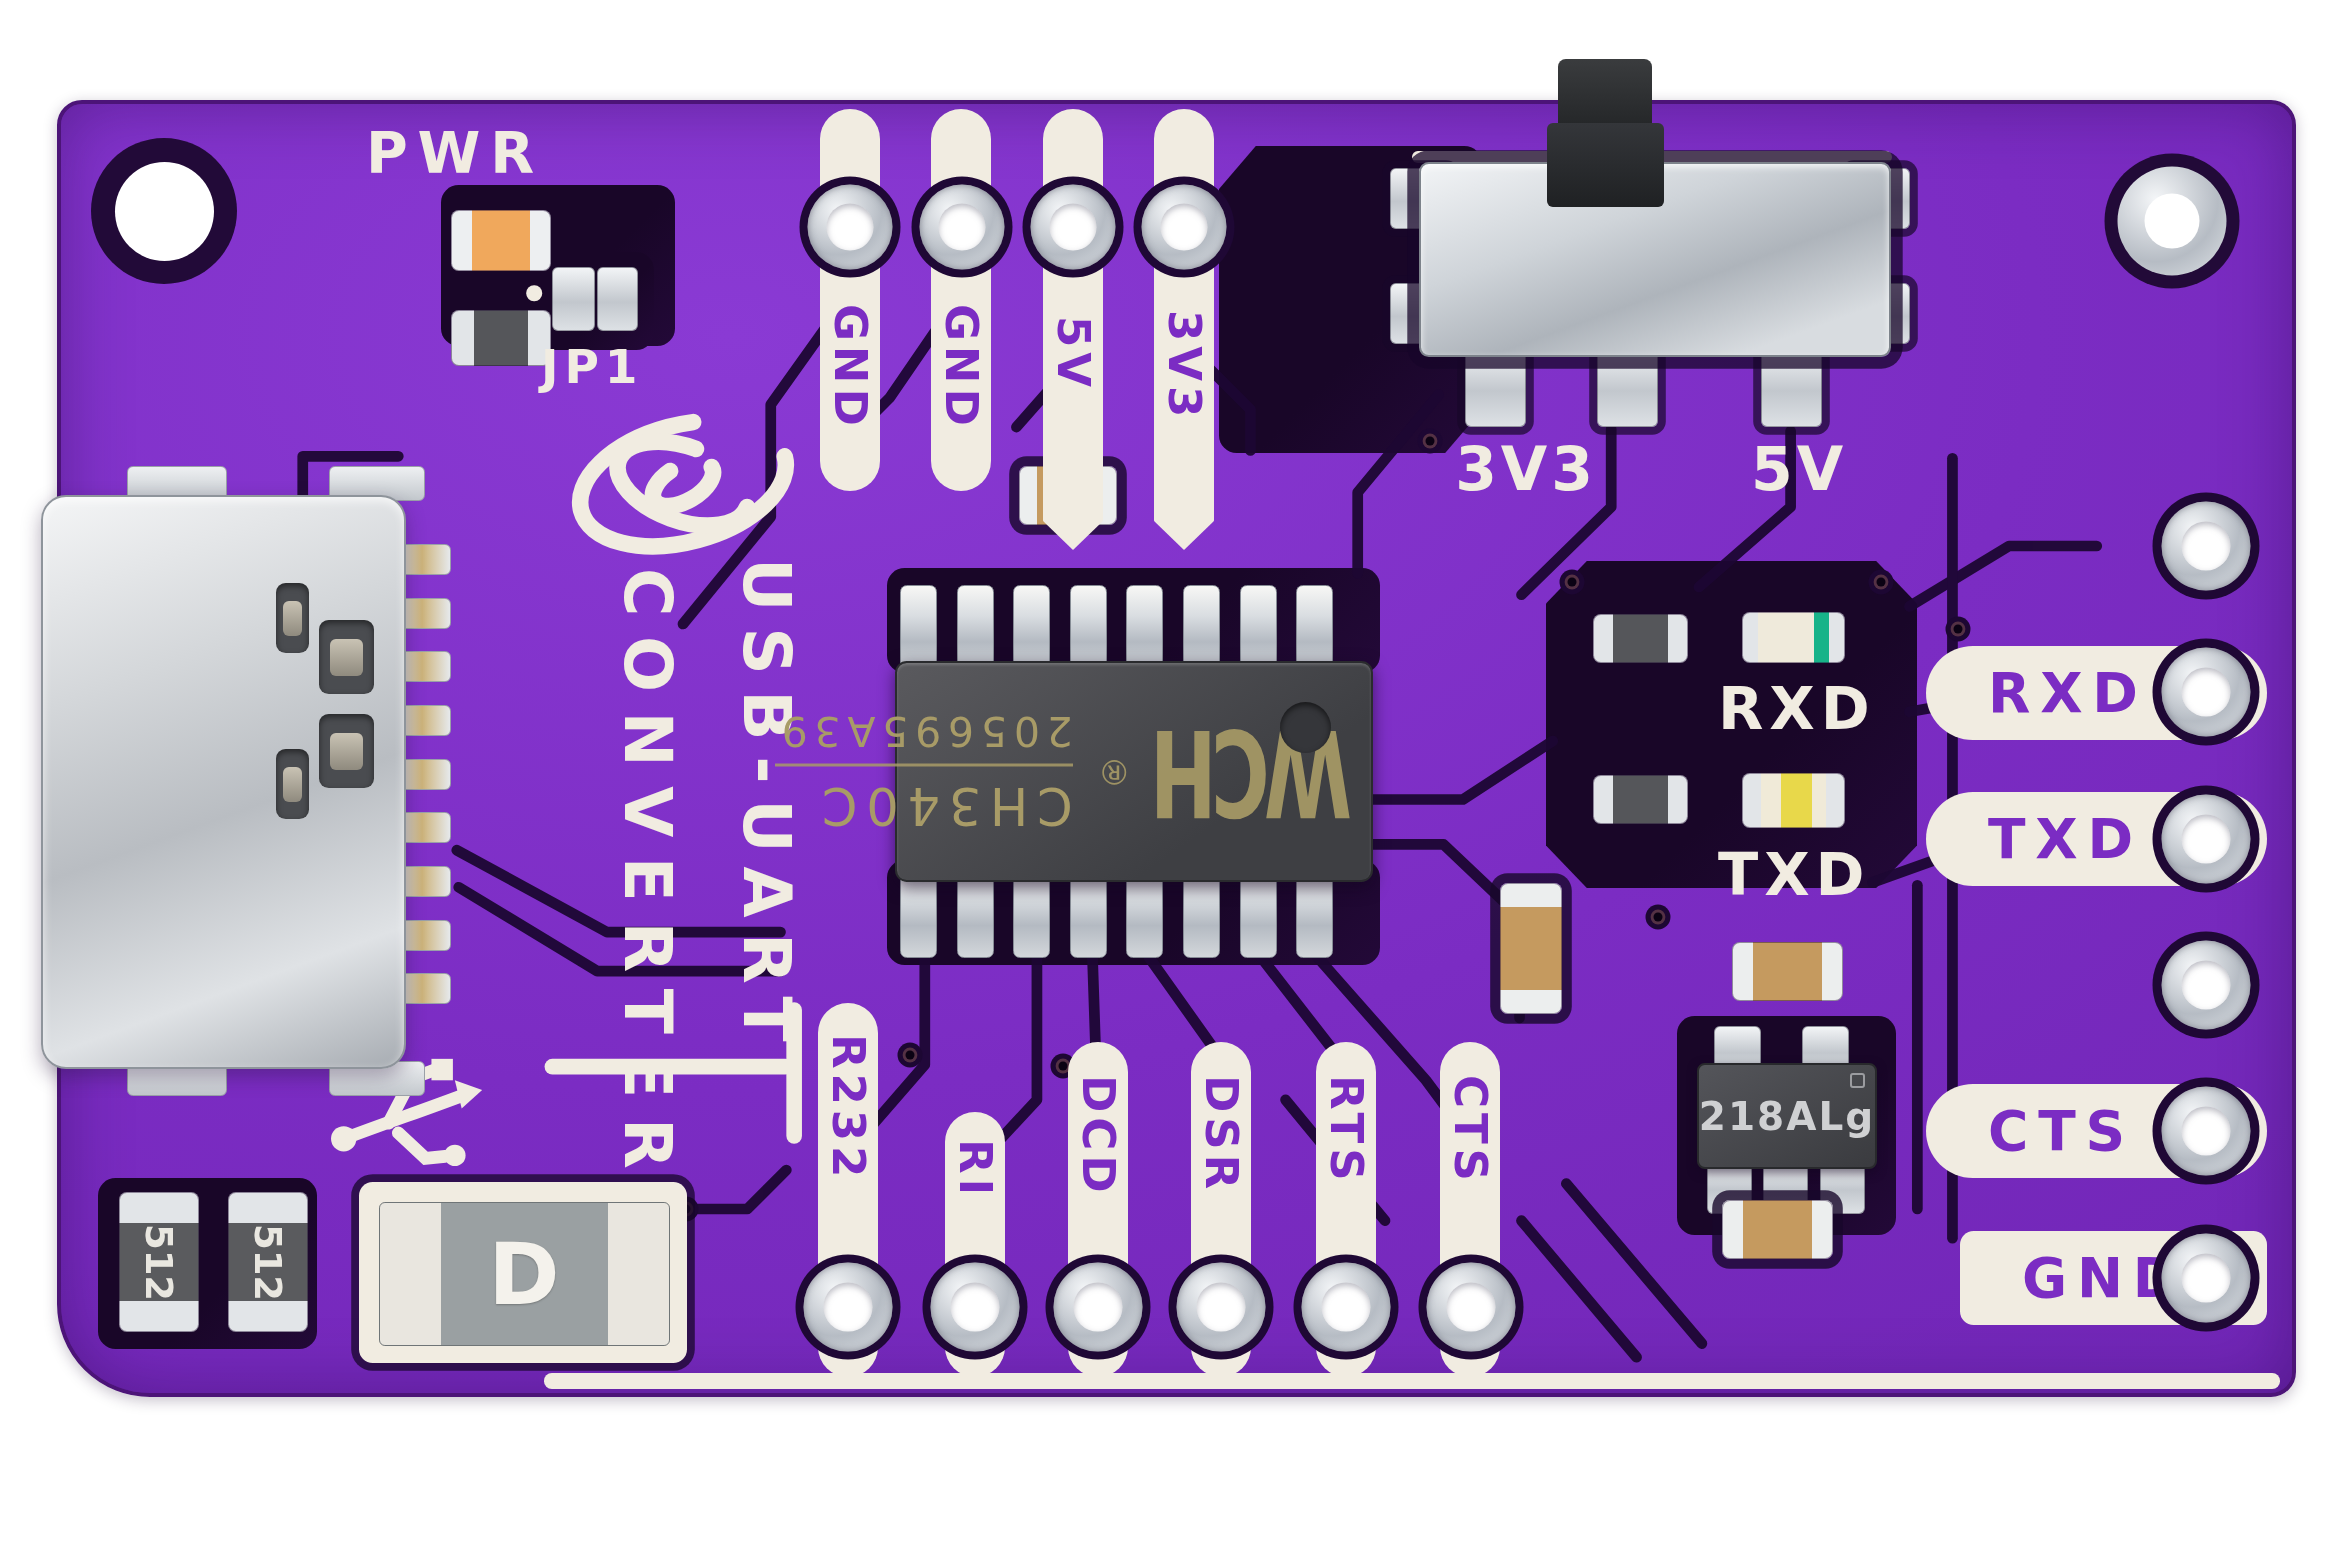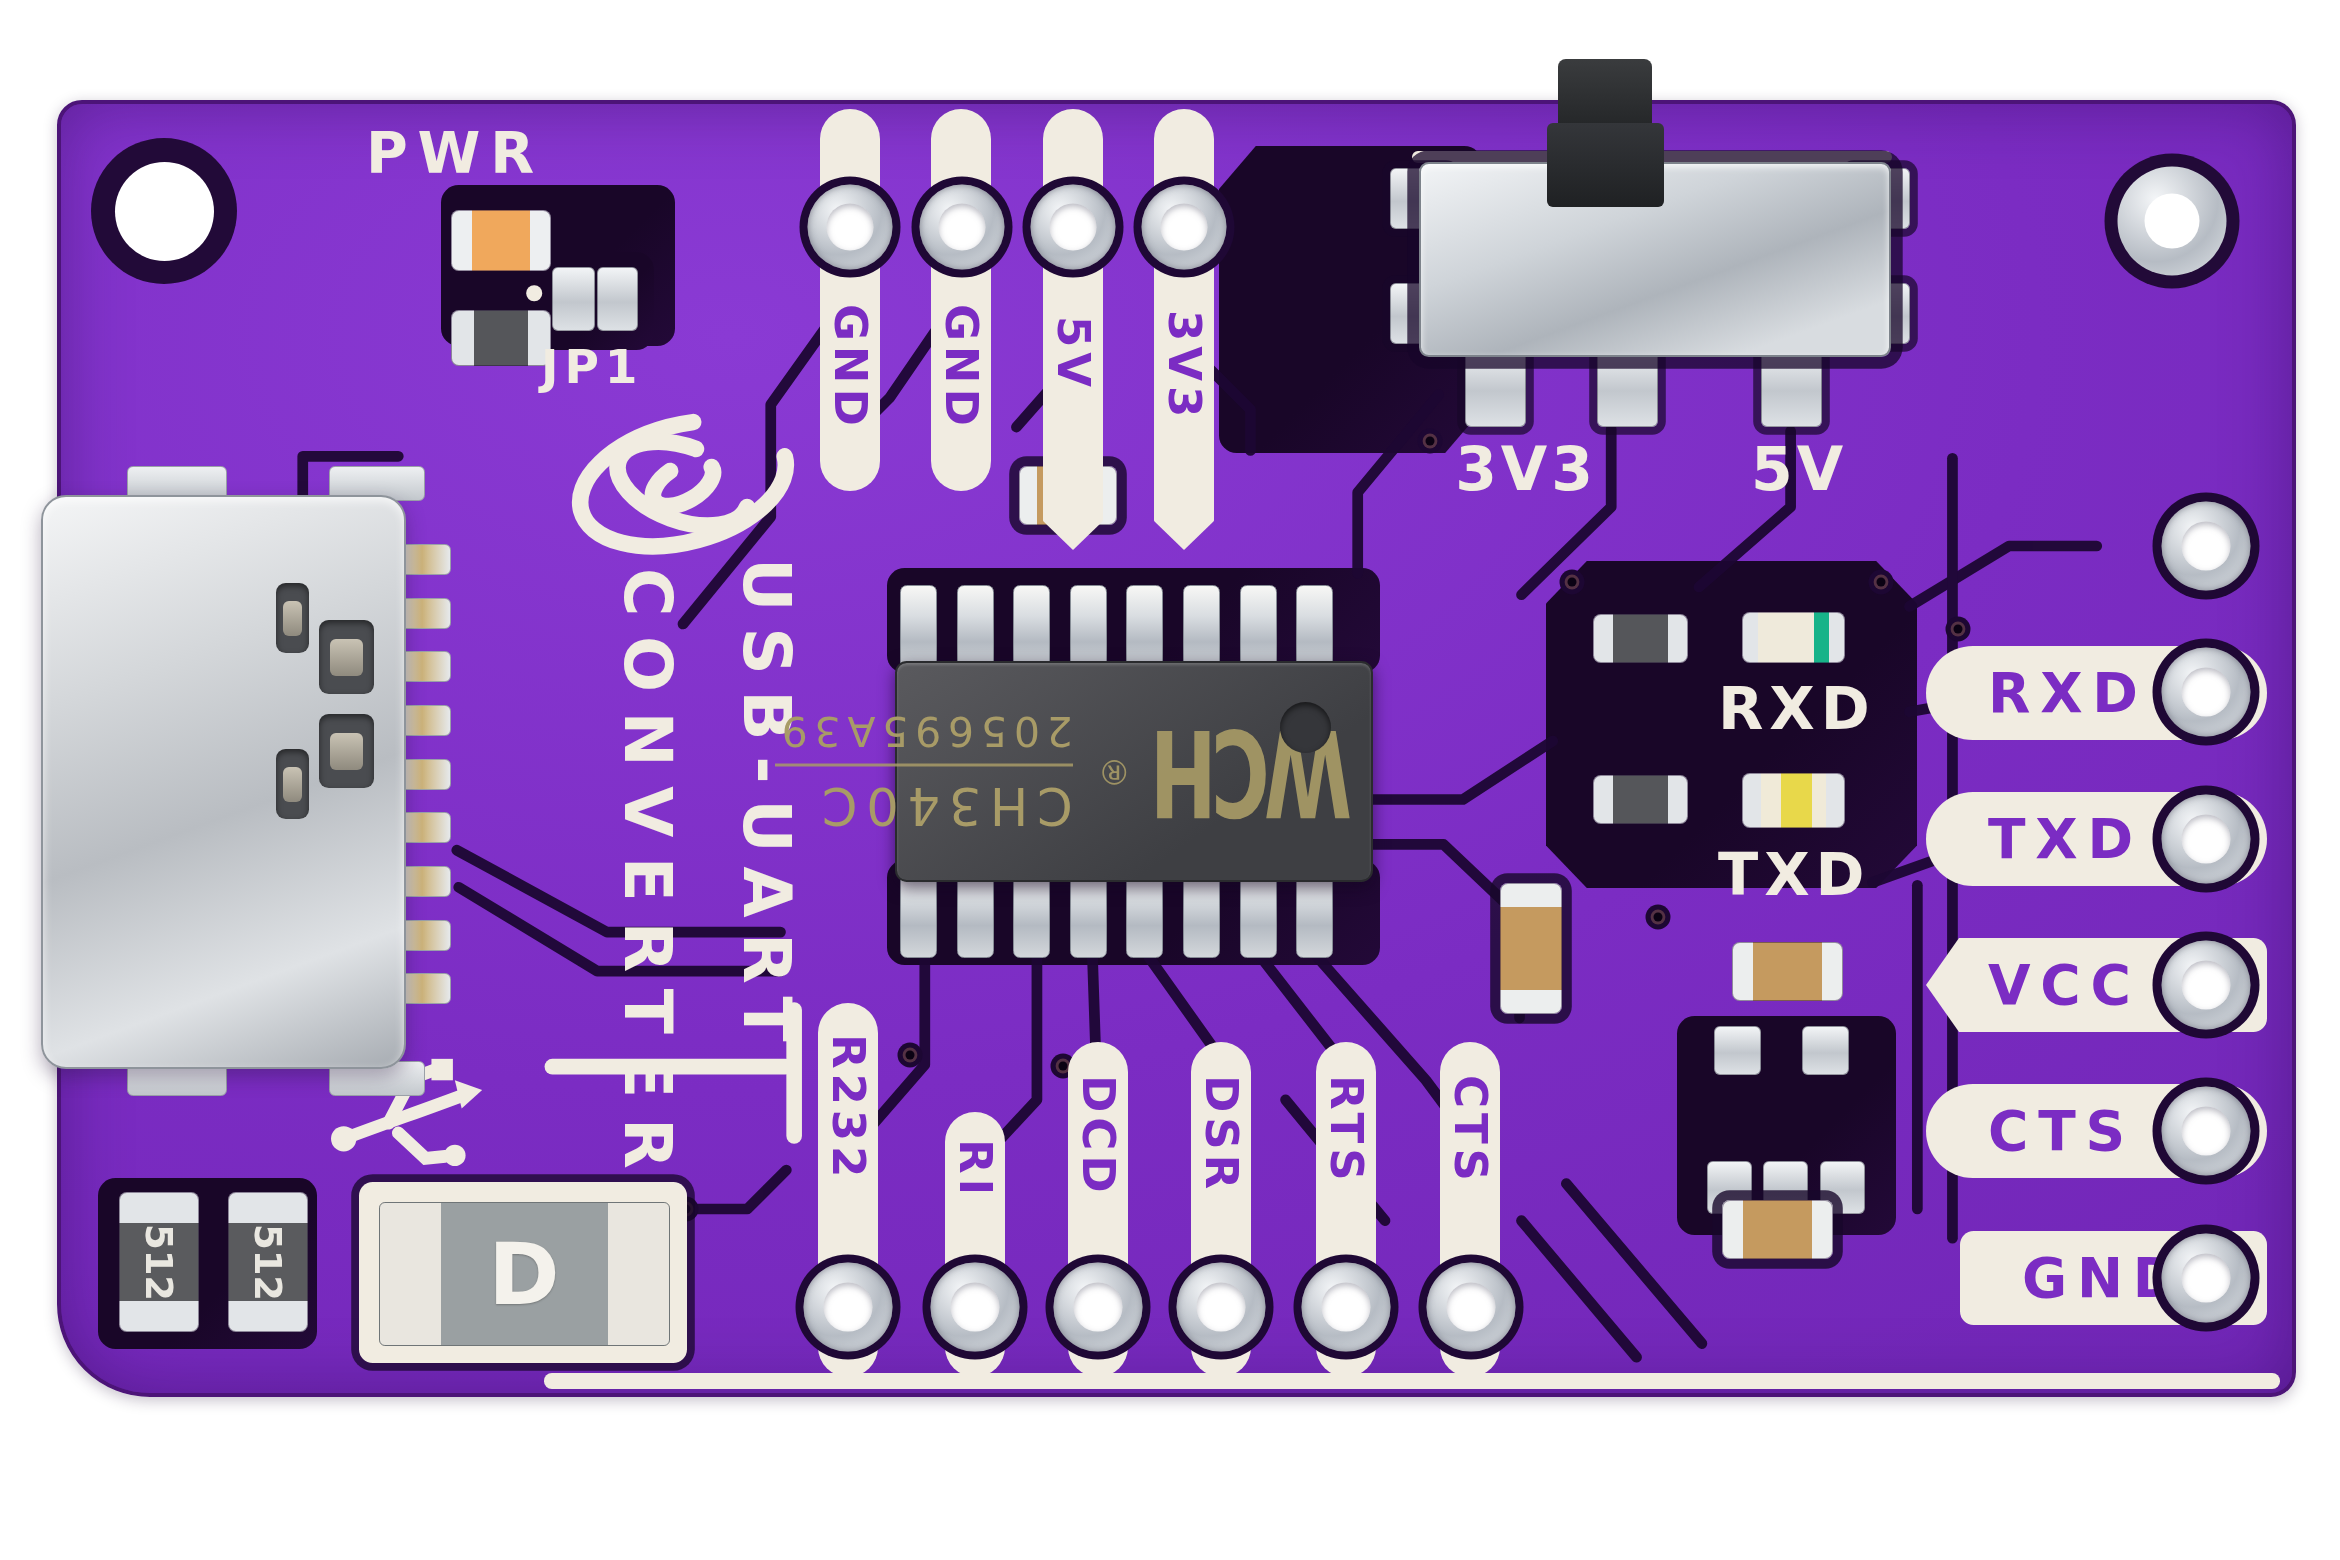--- a/index.html
+++ b/index.html
@@ -206,23 +206,20 @@
         <div class="c"></div>
       </div>
     </div>
 
   <div class="pill" style="left:1926px;top:646px;width:341px;height:94px;border-radius:47px;">
     <span class="htext">RXD</span>
   </div>
   <div class="pill" style="left:1926px;top:792px;width:341px;height:94px;border-radius:47px;">
     <span class="htext">TXD</span>
   </div>
-  <div class="pill" style="left:1926px;top:938px;width:341px;height:94px;border-radius:13.7px;clip-path:polygon(33px 0,100% 0,100% 100%,33px 100%,0 50%);">
-    <span class="htext">VCC</span>
-  </div>
   <div class="pill" style="left:1926px;top:1084px;width:341px;height:94px;border-radius:47px;">
     <span class="htext">CTS</span>
   </div>
   <div class="pill" style="left:1960px;top:1231px;width:307px;height:94px;border-radius:13.7px;">
     <span class="htext">GND</span>
   </div>
   <div class="th" style="left:2206px;top:546px;width:107px;height:107px;">
       <div class="m">
         <div class="c"></div>
       </div>
@@ -362,20 +359,26 @@
   <div class="silktext" style="left:1718px;top:679px;font-size:59px;letter-spacing:5.9px;">RXD</div>
   <div class="smd" style="left:1593px;top:775px;width:93px;height:47px;background:linear-gradient(90deg,#e2e5e8 0 20%,#55565a 20% 80%,#e2e5e8 80%);box-shadow:none;"></div>
   <div class="smd" style="left:1742px;top:773px;width:101px;height:53px;background:linear-gradient(90deg,#e2e5e8 0 18%,#f0ead8 18% 38%,#e8d84a 38% 68%,#f0ead8 68% 82%,#e2e5e8 82%);box-shadow:none;"></div>
   <div class="silktext" style="left:1718px;top:845px;font-size:59px;letter-spacing:5.9px;">TXD</div>
 
   <div class="smd" style="left:1019px;top:466px;width:96px;height:57px;background:linear-gradient(90deg,#eceeee 0 18%,#c59a5f 18% 82%,#eceeee 82%);"></div>
   <div class="smd" style="left:1500px;top:883px;width:60px;height:129px;background:linear-gradient(180deg,#eceeee 0 18%,#c59a5f 18% 82%,#eceeee 82%);"></div>
   <div class="smd" style="left:1732px;top:942px;width:109px;height:57px;background:linear-gradient(90deg,#eceeee 0 18%,#c59a5f 18% 82%,#eceeee 82%);box-shadow:none;"></div>
   <div class="sspad" style="left:1714px;top:1026px;width:45px;height:47px;box-shadow:none;"></div>
   <div class="sspad" style="left:1802px;top:1026px;width:45px;height:47px;box-shadow:none;"></div>
+  <div style="position:absolute;left:1697px;top:1063px;width:176px;height:102px;border-radius:7.8px;z-index:6;
+              background:linear-gradient(150deg,#54555a,#3a3b3f);border:2px solid #28292c;
+              display:flex;align-items:center;justify-content:center;box-shadow:0 3.9px 9.8px rgba(20,5,35,.55);">
+    <span style="color:#cfd0d2;font-size:39px;font-weight:bold;letter-spacing:2px;">218ALg</span>
+    <span style="position:absolute;right:9.8px;top:7.8px;width:11.7px;height:11.7px;border:2px solid #9b9ca0;border-radius:2.9px;"></span>
+  </div>
   <div class="sspad" style="left:1707px;top:1161px;width:43px;height:51px;box-shadow:none;"></div>
   <div class="sspad" style="left:1763px;top:1161px;width:43px;height:51px;box-shadow:none;"></div>
   <div class="sspad" style="left:1820px;top:1161px;width:43px;height:51px;box-shadow:none;"></div>
   <div class="smd" style="left:1722px;top:1200px;width:109px;height:57px;background:linear-gradient(90deg,#eceeee 0 18%,#c59a5f 18% 82%,#eceeee 82%);"></div>
 
   <div class="smd" style="left:119px;top:1192px;width:78px;height:138px;background:linear-gradient(180deg,#e2e5e8 0 22%,#5a5b5e 22% 78%,#e2e5e8 78%);box-shadow:none;display:flex;align-items:center;justify-content:center;">
     <span style="transform:rotate(90deg);color:#e9e7e0;font-size:37px;font-weight:bold;">512</span>
   </div>
   <div class="smd" style="left:228px;top:1192px;width:78px;height:138px;background:linear-gradient(180deg,#e2e5e8 0 22%,#5a5b5e 22% 78%,#e2e5e8 78%);box-shadow:none;display:flex;align-items:center;justify-content:center;">
     <span style="transform:rotate(90deg);color:#e9e7e0;font-size:37px;font-weight:bold;">512</span>

